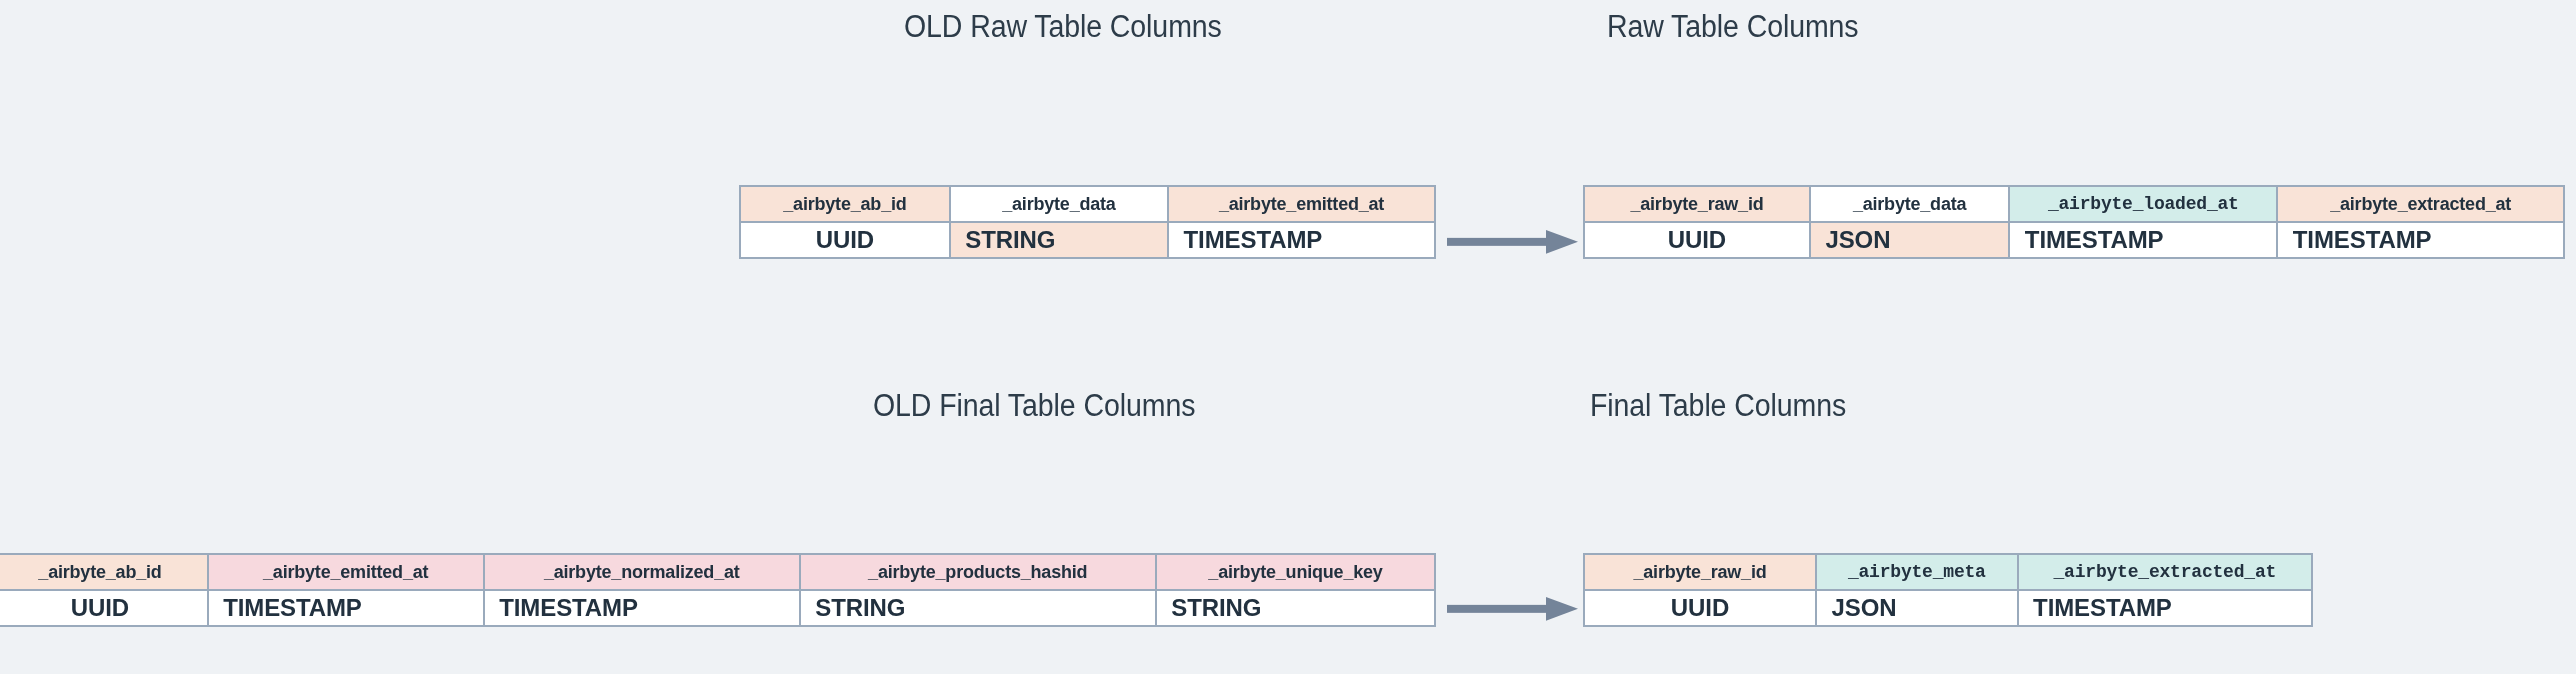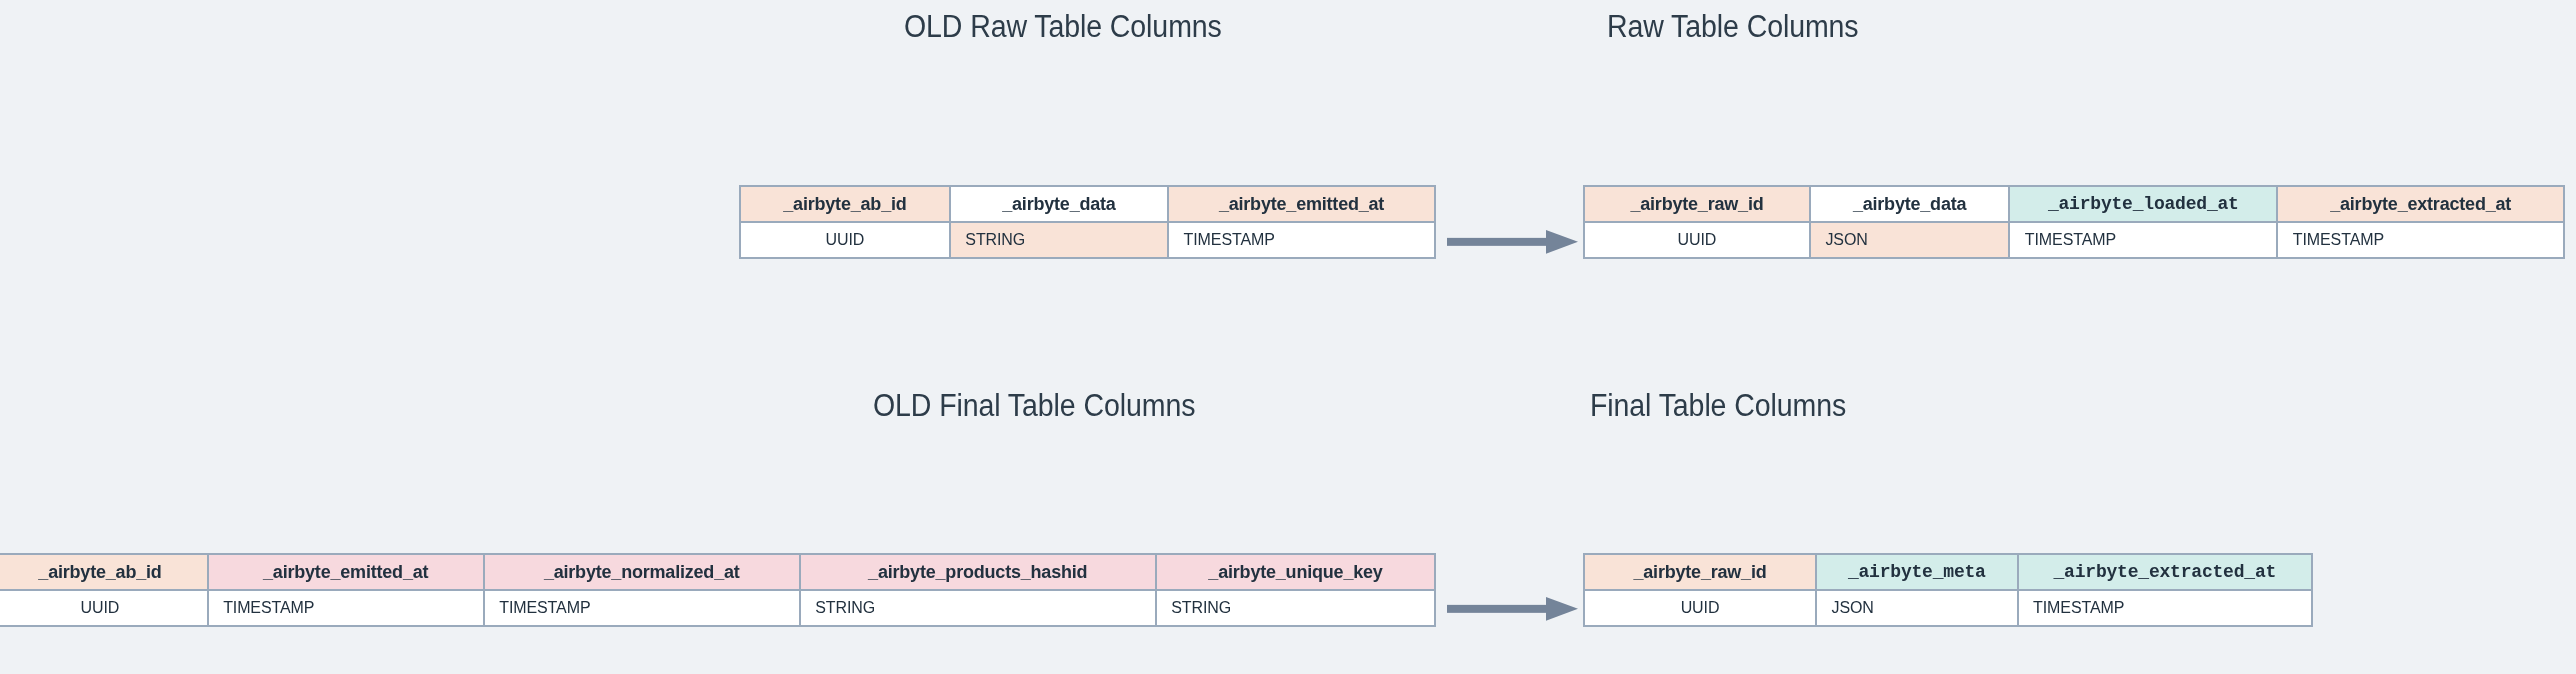--- a/index.html
+++ b/index.html
@@ -56,22 +56,22 @@
     white-space: nowrap;
   }
   .tbl tr.head td {
     font-weight: bold;
     font-size: 18px;
     text-align: center;
     padding: 0 10.2px;
     letter-spacing: -0.2px;
   }
   .tbl tr.body td {
-    font-weight: 400;
-    font-size: 16px;
+    font-weight: 700;
+    font-size: 24px;
     text-align: left;
     padding: 0 14.5px;
     letter-spacing: -0.1px;
   }
   .tbl tr.body td.ctr { text-align: center; }
 
   .c-peach { background: #f9e3d7 !important; margin-left: 20px; }
   .c-teal  { background: #d3edea !important; font-family: Liberation Mono, monospace; }
   .c-pink  { background: #f7d9de !important; }
   .c-white { background: #ffffff !important; margin-left: 7px; }

